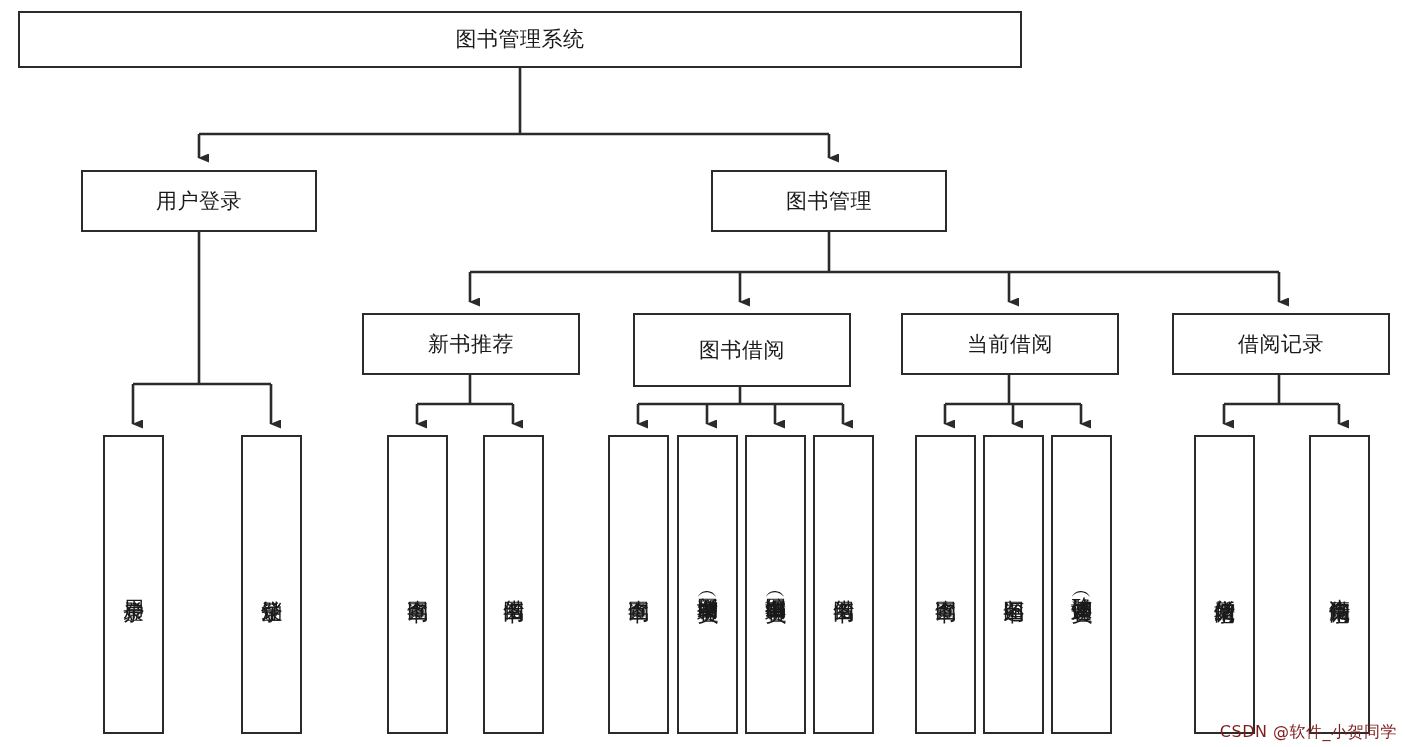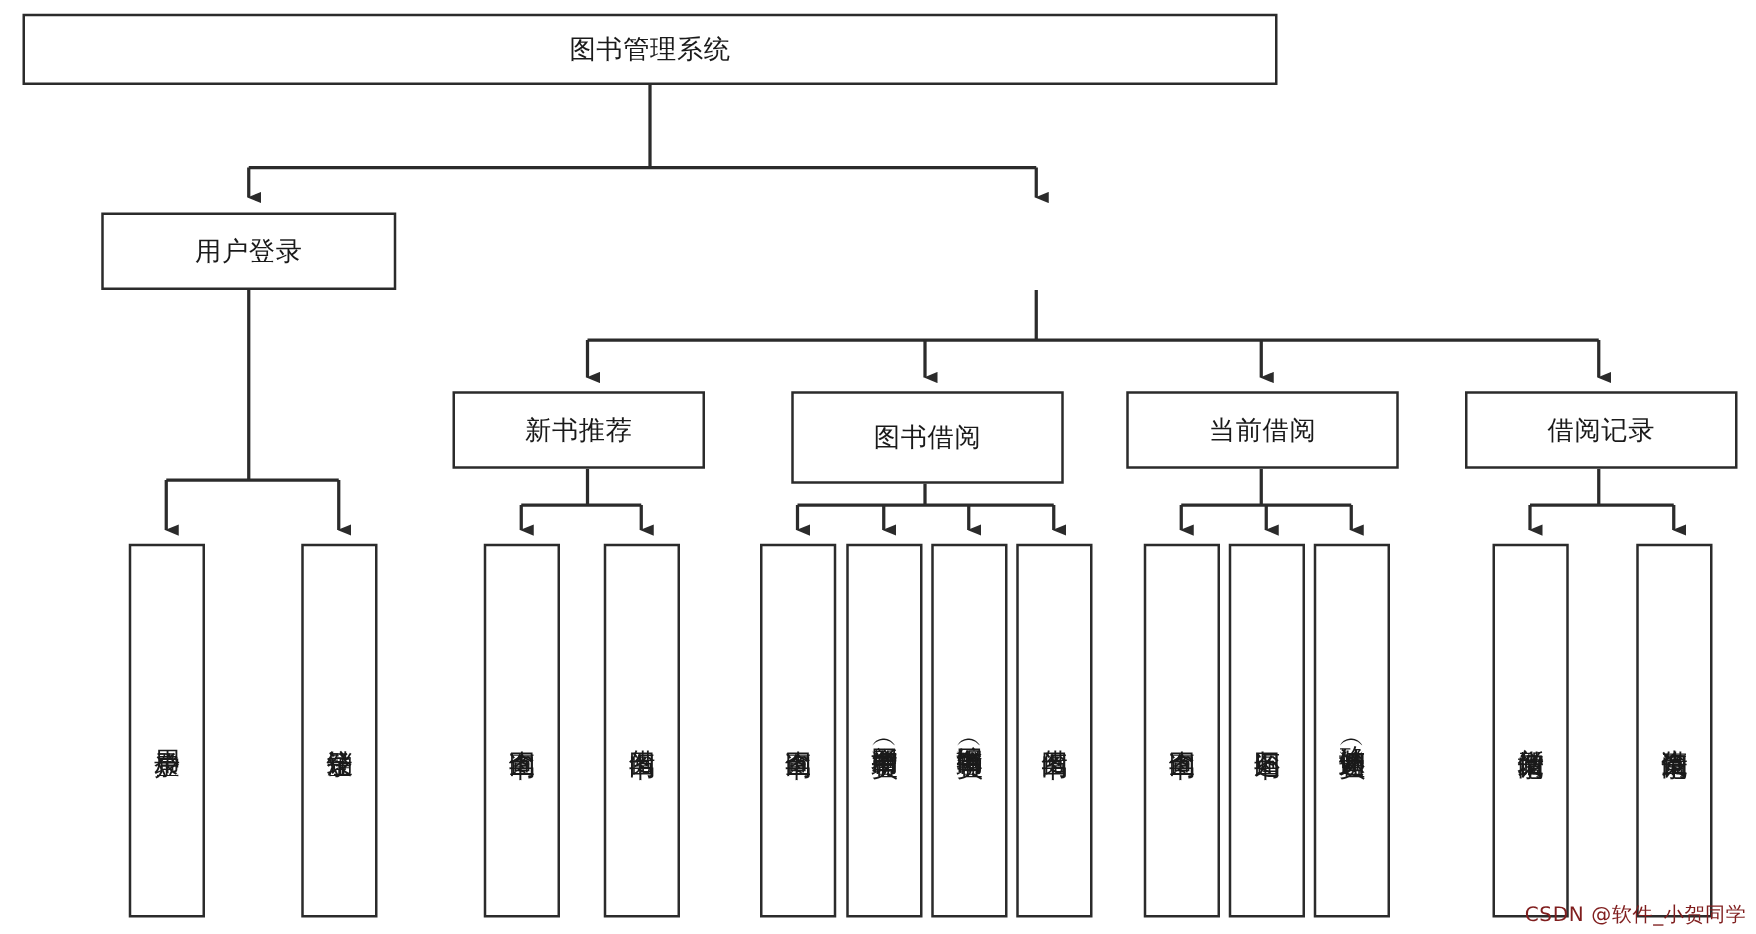--- a/index.html
+++ b/index.html
@@ -125,22 +125,25 @@
   </svg>
 
   <div class="node" style="left:18px; top:11px; width:1004px; height:57px;">
     <span class="node-label">图书管理系统</span>
   </div>
 
   <div class="node" style="left:81px; top:170px; width:236px; height:62px;">
     <span class="node-label">用户登录</span>
   </div>
 
-
-  <div class="node" style="left:362px; top:313px; width:202px; height:62px;">
+  <div class="node" style="left:711px; top:170px; width:236px; height:62px;">
+    <span class="node-label">图书管理</span>
+  </div>
+
+  <div class="node" style="left:362px; top:313px; width:218px; height:62px;">
     <span class="node-label">新书推荐</span>
   </div>
 
   <div class="node" style="left:633px; top:313px; width:218px; height:74px;">
     <span class="node-label">图书借阅</span>
   </div>
 
   <div class="node" style="left:901px; top:313px; width:218px; height:62px;">
     <span class="node-label">当前借阅</span>
   </div>

